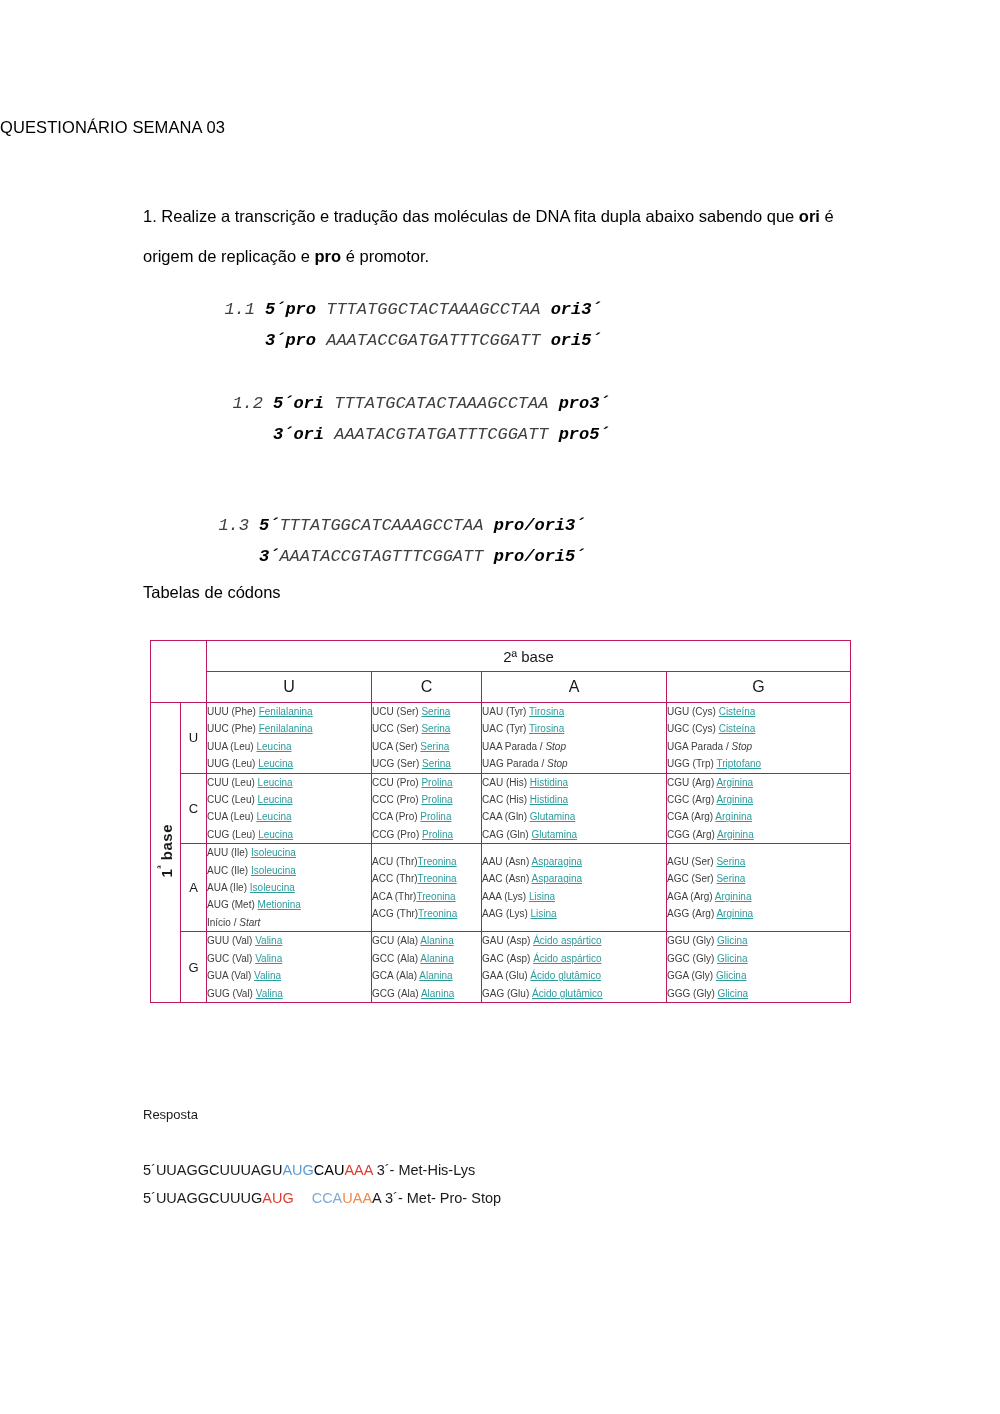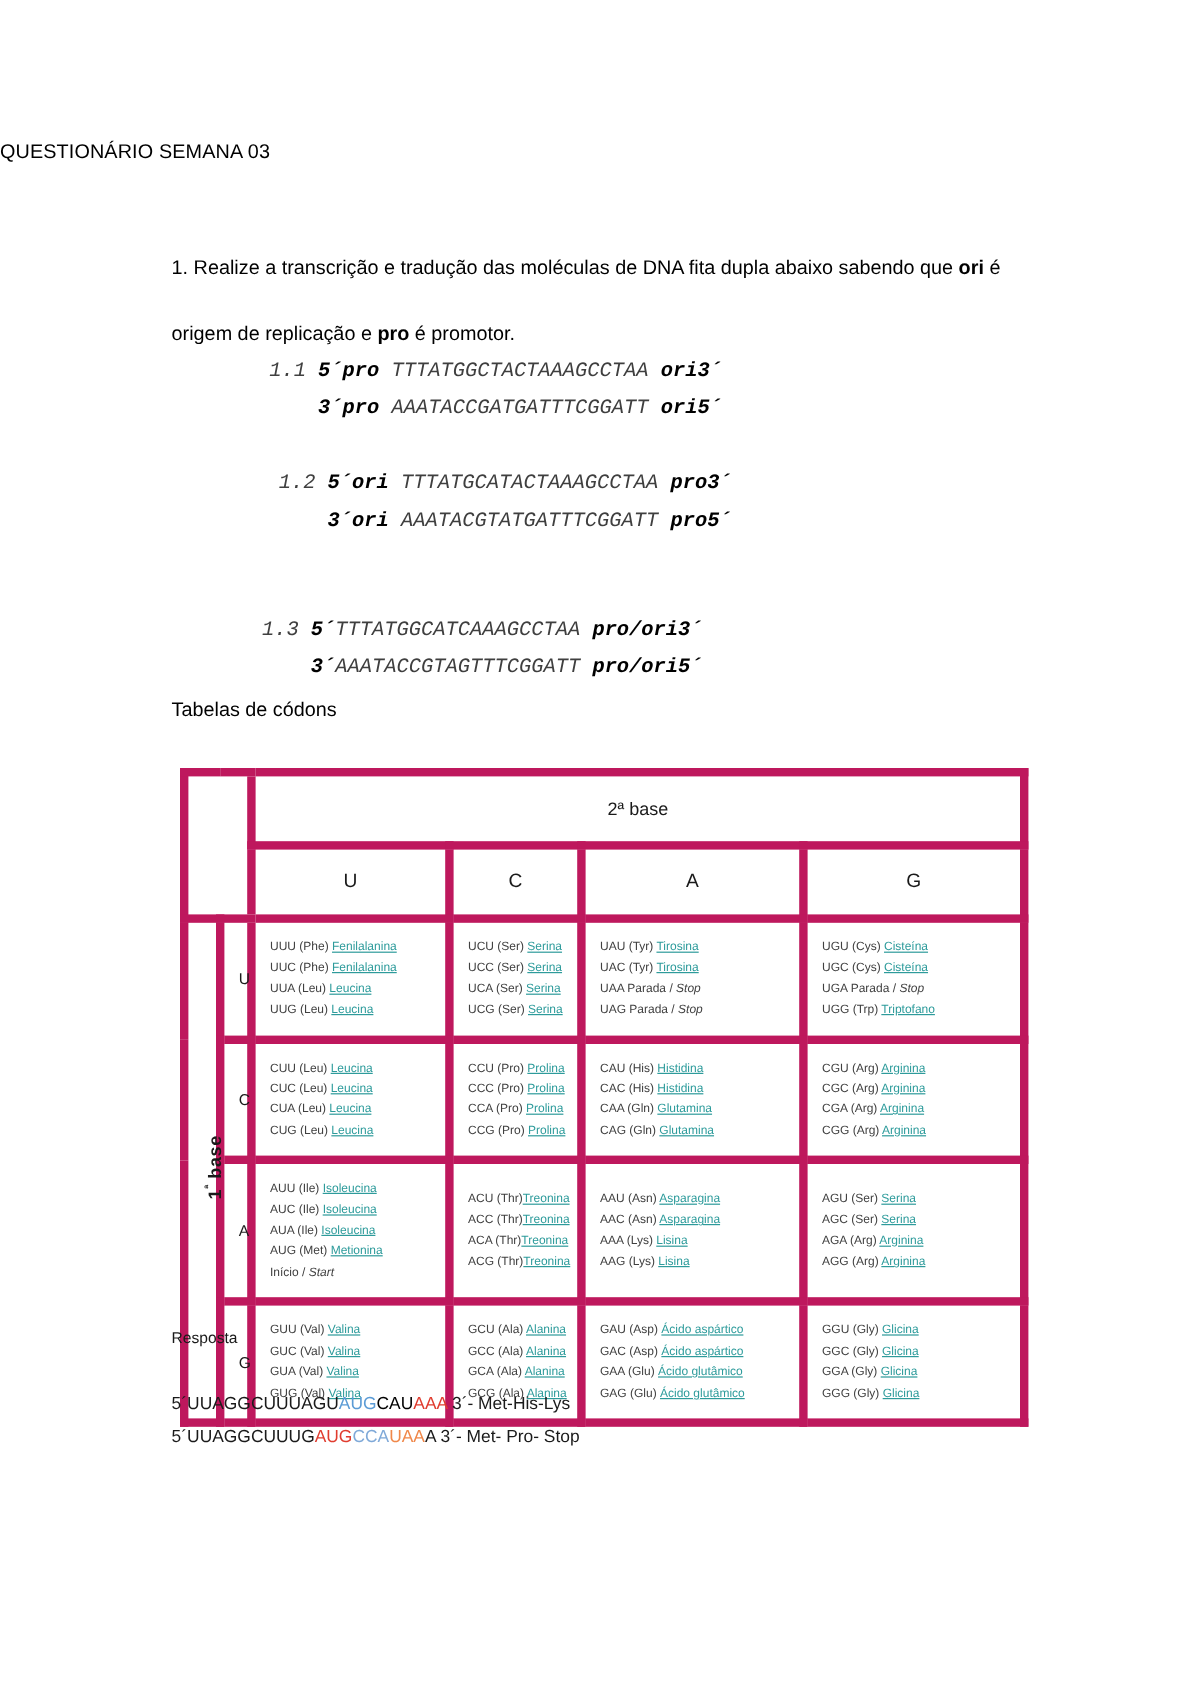--- a/index.html
+++ b/index.html
@@ -34,21 +34,21 @@
     letter-spacing: 0.1px;
   }
 
   
   .intro {
     position: absolute;
     top: 196px;
     left: 143px;
     width: 716px;
     font-size: 16.5px;
-    line-height: 55px;
+    line-height: 40px;
   }
   .intro b { font-weight: bold; }
 
   
   .dna-block {
     position: absolute;
     left: 143px;
     width: 760px;
     font-family: "Liberation Mono", "DejaVu Sans Mono", monospace;
     font-size: 17px;
@@ -84,22 +84,22 @@
     left: 150px;
     width: 700px;
   }
   table.codon {
     border-collapse: collapse;
     width: 700px;
     table-layout: fixed;
     background: #fff;
   }
   table.codon td, table.codon th {
-    border: 7px solid #be185d;
-    padding: 12px;
+    border: 1px solid #be185d;
+    padding: 0;
     vertical-align: middle;
     font-weight: normal;
   }
   .hdr-2nd {
     text-align: center;
     font-size: 15px;
     font-weight: bold;
     height: 30px;
     color: #1a1a1a;
   }
@@ -168,21 +168,21 @@
   #ans-3 { top: 1190px; }
   .c-black  { color: #1a1a1a; }
   .c-red    { color: #e8332a; }
   .c-green  { color: #6aa84f; }
   .c-gray   { color: #4a4a4a; }
   .c-blue   { color: #6fa8dc; }
   .c-orange { color: #f1b434; }
   .c-blue2  { color: #5b9bd5; }
   .c-green2 { color: #000000; text-align: center; }
   .c-red2   { color: #e03c2f; }
-  .c-blue3  { color: #7fa9d8; }
+  .c-blue3  { color: #7fa9d8; margin-left: 18px; }
   .c-orange2{ color: #f0884a; }
 </style>
 </head>
 <body>
 
 <div class="page">
 
   <div class="doc-title">QUESTIONÁRIO SEMANA 03</div>
 
   <div class="intro">

